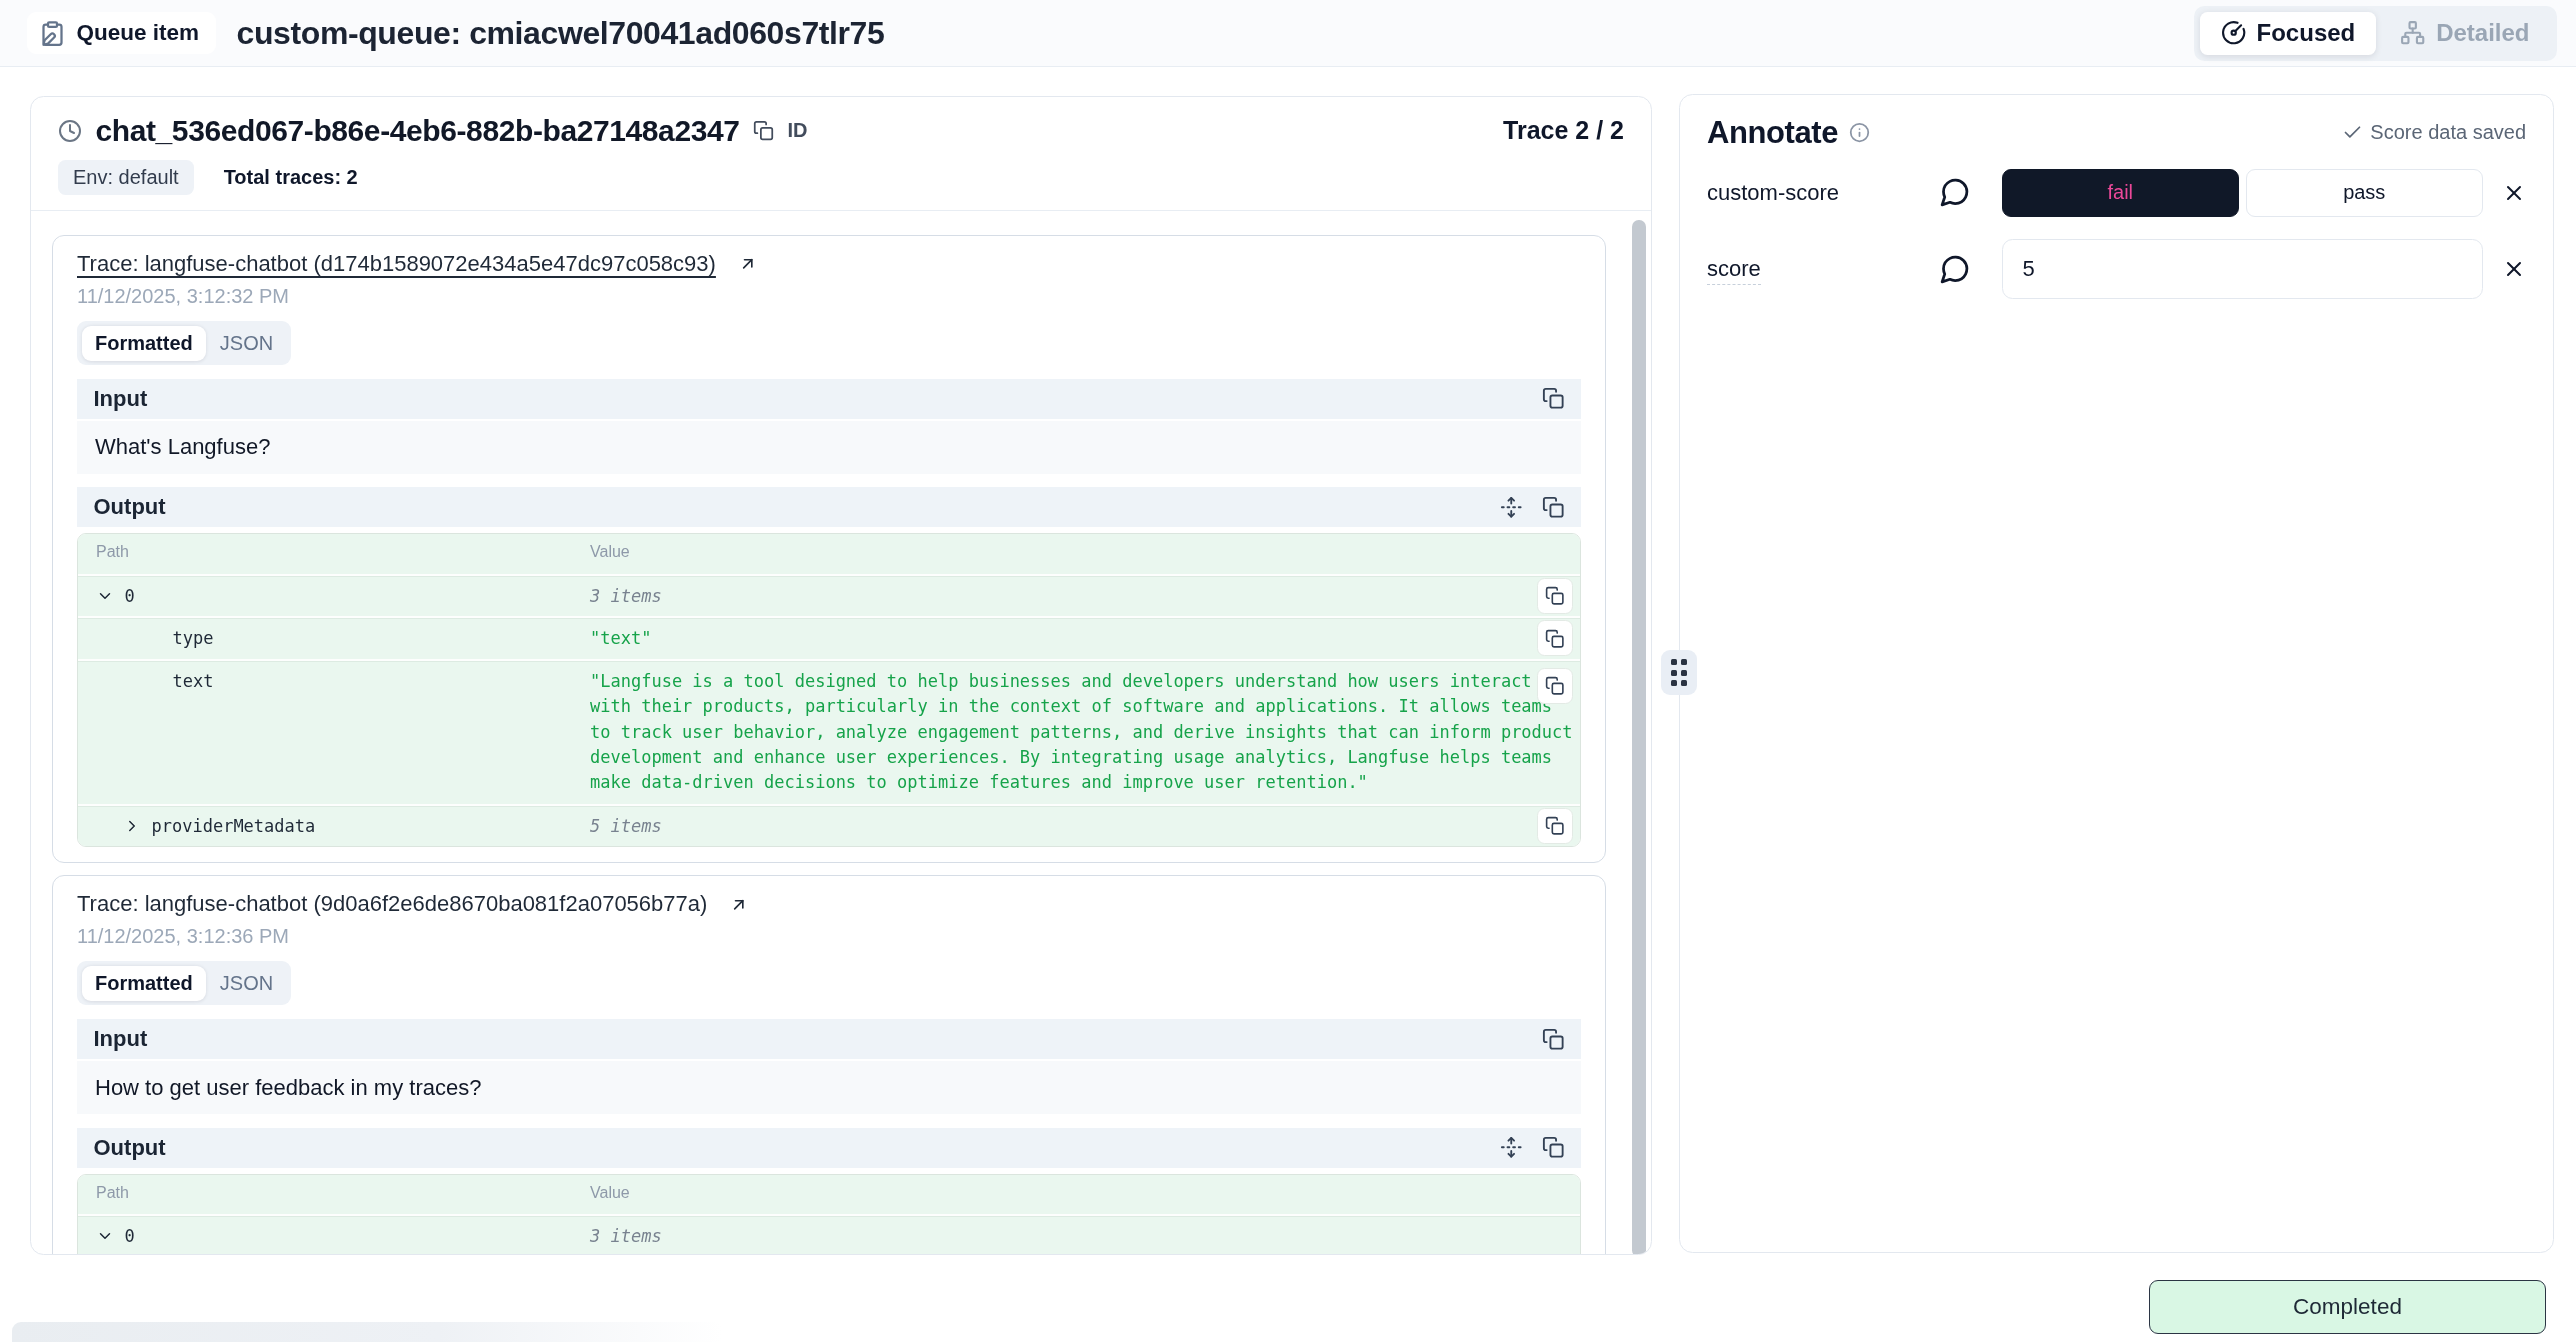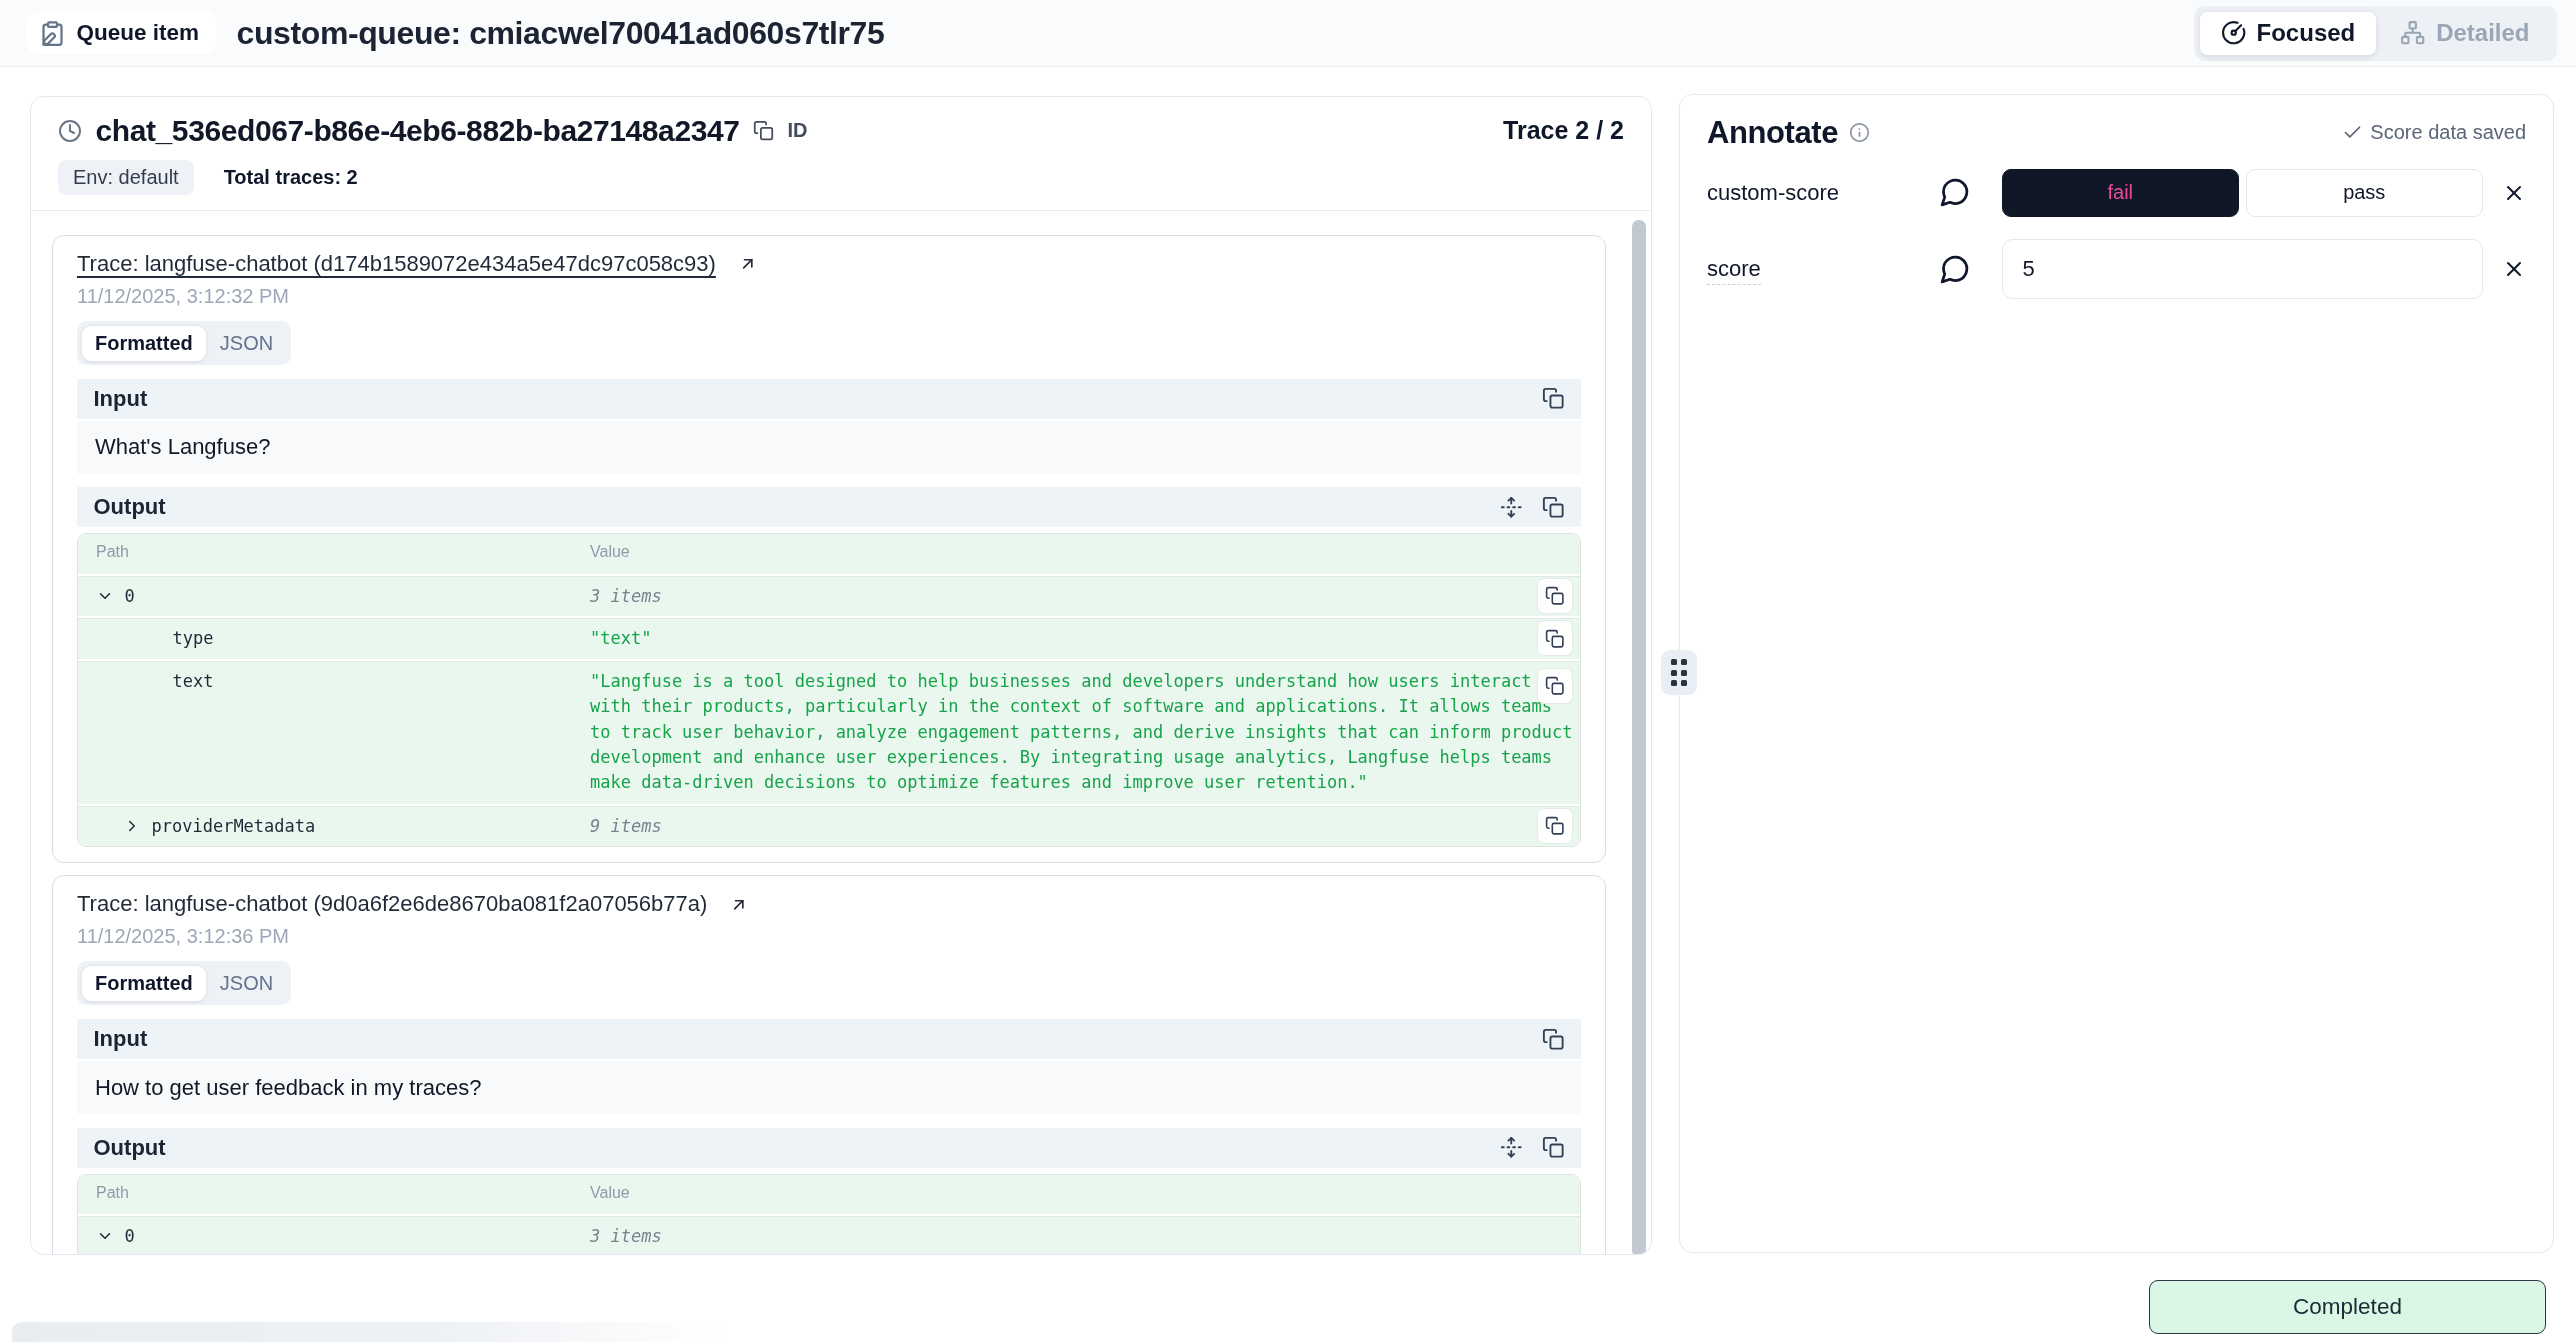--- a/index.html
+++ b/index.html
@@ -236,21 +236,21 @@
               </span>
           </div>
         </div>
         <div class="jt-row">
           <div class="jt-path lvl1" style="padding-left:45px;">
             <svg class="chev" width="18" height="18" viewBox="0 0 24 24" fill="none" stroke="#1f2937" stroke-width="2" stroke-linecap="round" stroke-linejoin="round">
                 <path d="m9 18 6-6-6-6"></path>
               </svg>
             <span>providerMetadata</span>
           </div>
-          <div class="jt-value items"><span>9 items</span>
+          <div class="jt-value items"><span>5 items</span>
             <span class="row-copy">
                 <svg width="19.5" height="19.5" viewBox="0 0 24 24" fill="none" stroke="#334155" stroke-width="2" stroke-linecap="round" stroke-linejoin="round">
                   <rect x="9" y="9" width="13" height="13" rx="2"></rect>
                   <path d="M5 15H4a2 2 0 0 1-2-2V4a2 2 0 0 1 2-2h9a2 2 0 0 1 2 2v1"></path>
                 </svg>
               </span>
           </div>
         </div>
       </div>
     </div>

